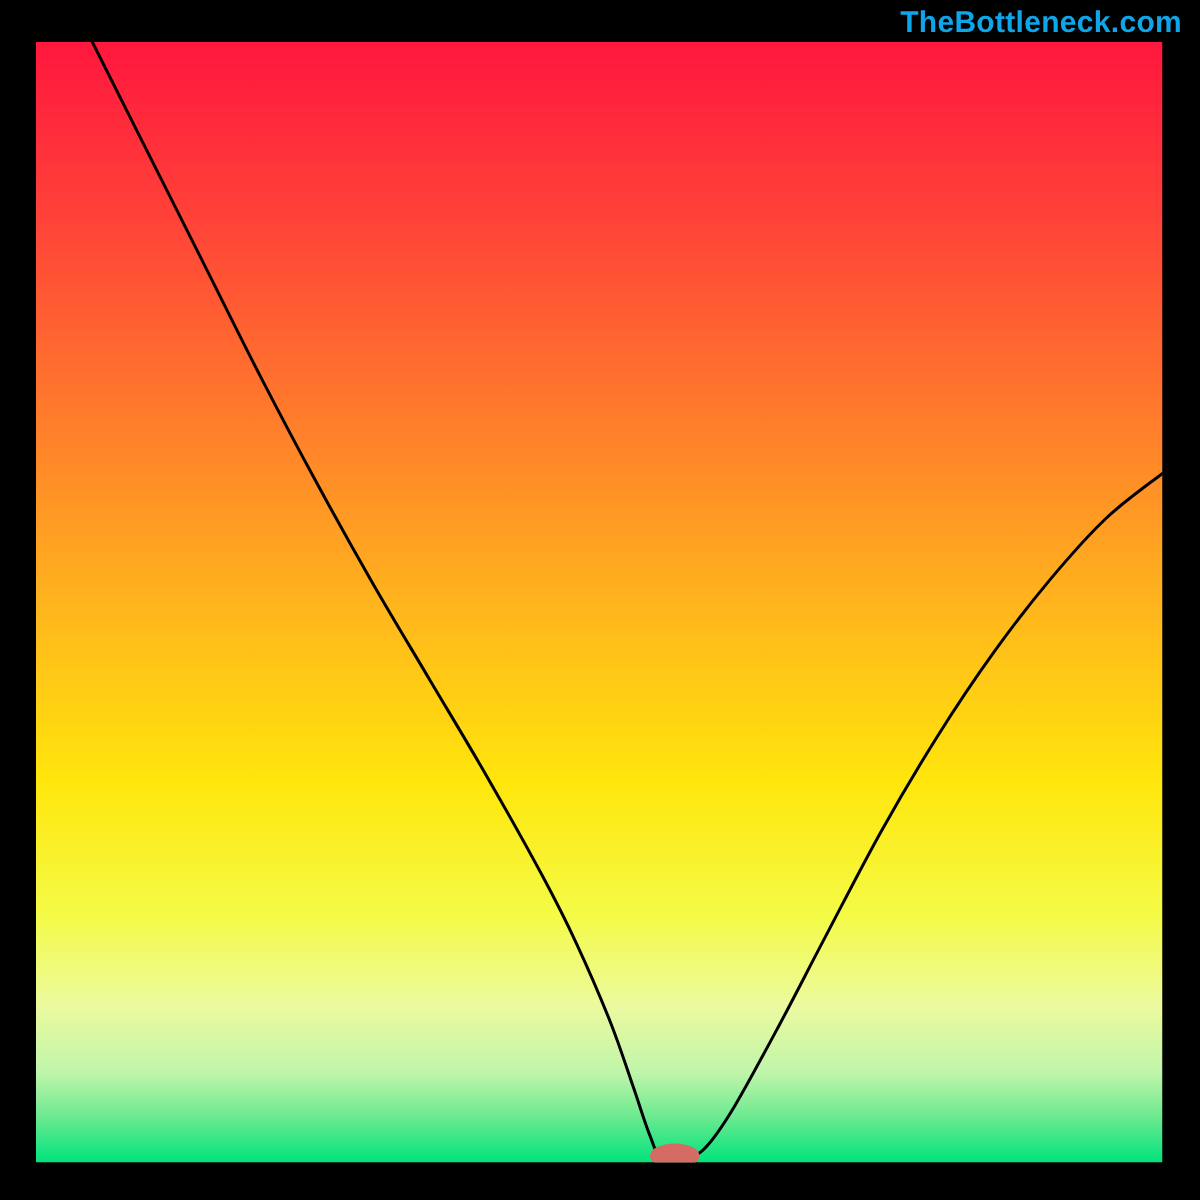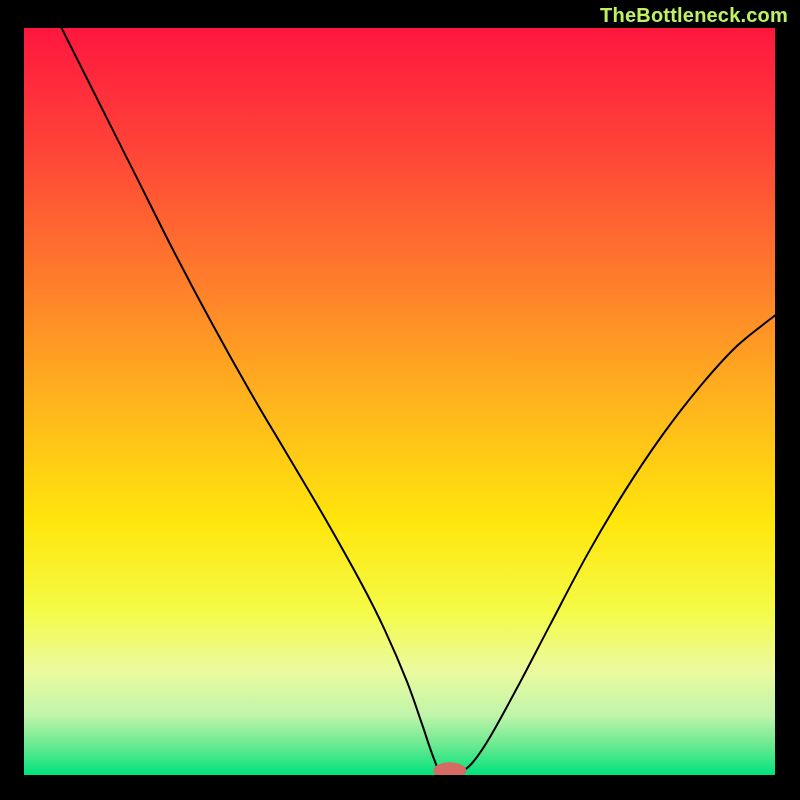--- a/index.html
+++ b/index.html
@@ -14,21 +14,21 @@
   .root {
     position: relative;
     width: 800px;
     height: 800px;
     background: #000;
   }
   .watermark {
     position: absolute;
     top: 4px;
     right: 12px;
-    color: #bef264;
+    color: #0ea5e9;
     font-size: 20px;
     font-weight: 600;
     z-index: 10;
     letter-spacing: 0.2px;
   }
   .plot-frame {
     position: absolute;
     left: 24px;
     top: 28px;
     width: 751px;

